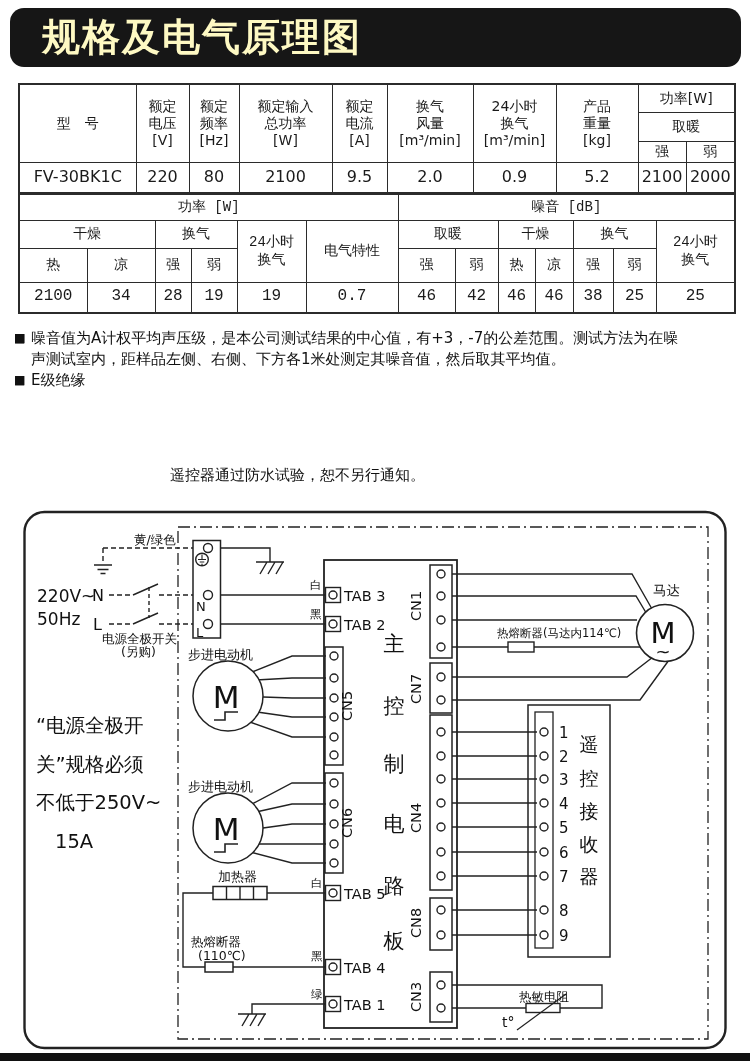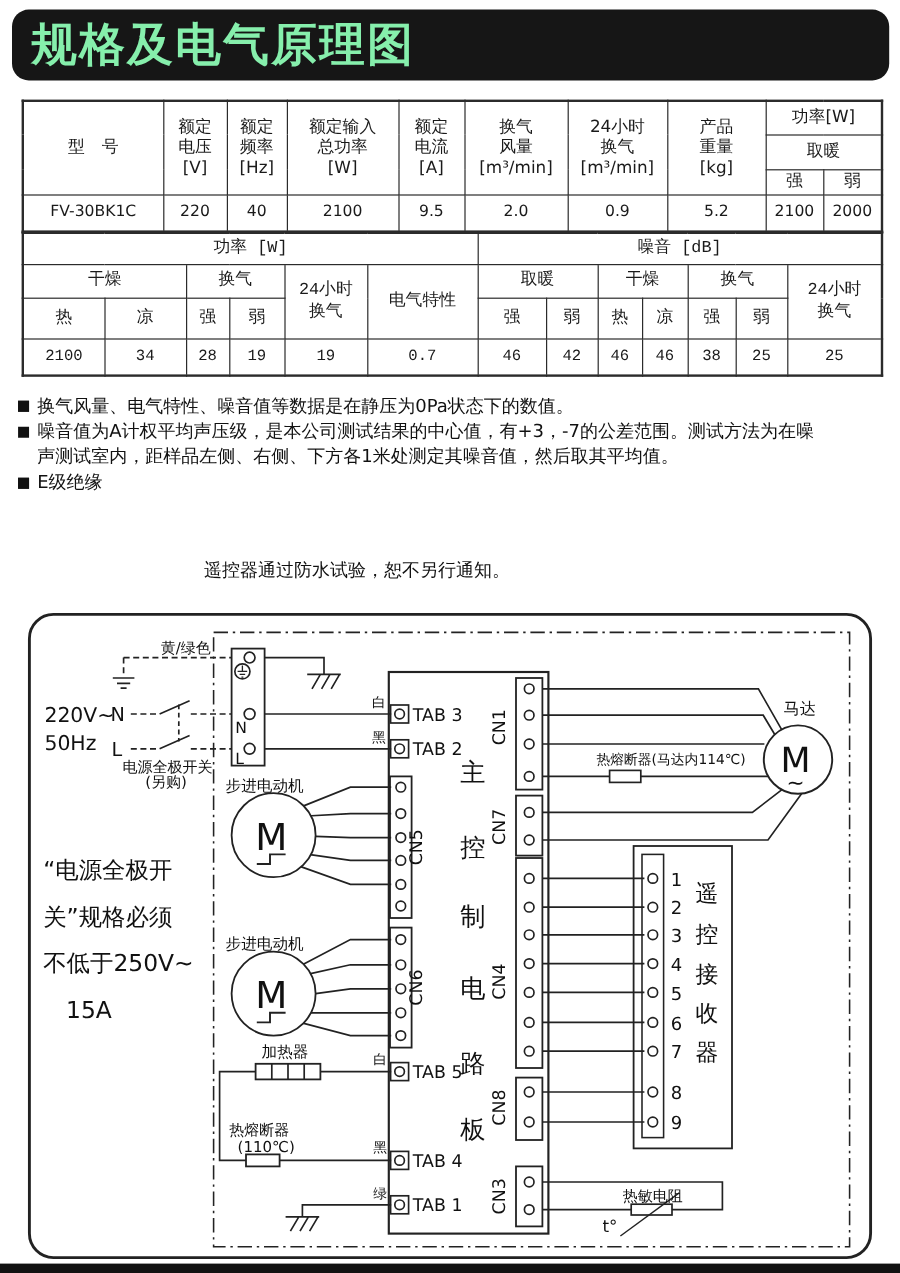--- a/index.html
+++ b/index.html
@@ -1,25 +1,25 @@
 <!DOCTYPE html>
 <html><head>
 <meta charset="utf-8">
 <style>
   * { margin:0; padding:0; box-sizing:border-box; }
   html,body { width:750px; height:1061px; background:#fff; font-family:"DejaVu Sans","Liberation Sans",sans-serif; color:#1a1a1a; }
   body { position:relative; overflow:hidden; }
   .banner { position:absolute; left:10px; top:8px; width:731px; height:59px; background:#161616; border-radius:14px; display:flex; align-items:center; }
-  .banner h1 { color:#86efac; font-size:38px; font-weight:bold; padding-left:16px; letter-spacing:2px; }
+  .banner h1 { color:#fef9c3; font-size:38px; font-weight:bold; padding-left:32px; letter-spacing:2px; }
   .tables { position:absolute; left:18px; top:83px; width:716px; }
   table { border-collapse:collapse; table-layout:fixed; width:716px; }
   td { border:1.5px solid #2b2b2b; text-align:center; vertical-align:middle; font-size:14px; line-height:1.22; padding:0; }
   .t2 { margin-top:-1.5px;font-family:Liberation Mono, monospace; }
   .pre { white-space:pre-line; }
-  .val { font-size:13px; }
+  .val { font-size:16px; }
   .hd { font-size:14px; }
   table { border:2px solid #2b2b2b; }
   .notes { position:absolute; left:14px; top:328px; width:678px; }
   .note { position:relative; padding-left:17px; font-size:15px; line-height:21.2px; color:#111; }
   .note .bullet { position:absolute; left:0; top:0; font-size:12px; }
   .change-note { position:absolute; left:170px; top:466px; font-size:15px; color:#111; }
   .circuit { position:absolute; left:0; top:500px; width:750px; height:561px; }
   svg text { fill:#111; font-family:"DejaVu Sans","Liberation Sans",sans-serif; }
   .footer-bar { position:absolute; left:0; top:1053px; width:750px; height:8px; background:#111; }
 </style>
@@ -73,21 +73,21 @@
     <tr style="height:29px">
       <td colspan="2" class="hd">取暖</td>
     </tr>
     <tr style="height:21px">
       <td class="hd">强</td>
       <td class="hd">弱</td>
     </tr>
     <tr style="height:31px">
       <td class="val">FV-30BK1C</td>
       <td class="val">220</td>
-      <td class="val">40</td>
+      <td class="val">80</td>
       <td class="val">2100</td>
       <td class="val">9.5</td>
       <td class="val">2.0</td>
       <td class="val">0.9</td>
       <td class="val">5.2</td>
       <td class="val">2100</td>
       <td class="val">2000</td>
     </tr>
   </tbody>
     </table>
@@ -150,21 +150,21 @@
       <td class="val">38</td>
       <td class="val">25</td>
       <td class="val">25</td>
     </tr>
   </tbody>
     </table>
 </div>
 
 <div class="notes">
   <div class="note"><span class="bullet">■</span></div>
-  <div class="note"><span class="bullet">■</span><span>换气风量、电气特性、噪音值等数据是在静压为0Pa状态下的数值。</span></div>
+  <div class="note"><span class="bullet">■</span></div>
   <div class="note"><span class="bullet">■</span><span>噪音值为A计权平均声压级，是本公司测试结果的中心值，有+3，-7的公差范围。测试方法为在噪声测试室内，距样品左侧、右侧、下方各1米处测定其噪音值，然后取其平均值。</span></div>
   <div class="note"><span class="bullet">■</span></div>
   <div class="note"><span class="bullet">■</span><span>E级绝缘</span></div>
 </div>
 
 <div class="change-note">遥控器通过防水试验，恕不另行通知。</div>
 
 <svg class="circuit" viewBox="0 0 750 561" fill="none" stroke="#222" stroke-width="1.4">
 
   <rect x="24.5" y="12" width="701" height="536" rx="20" stroke-width="2.4"></rect>

